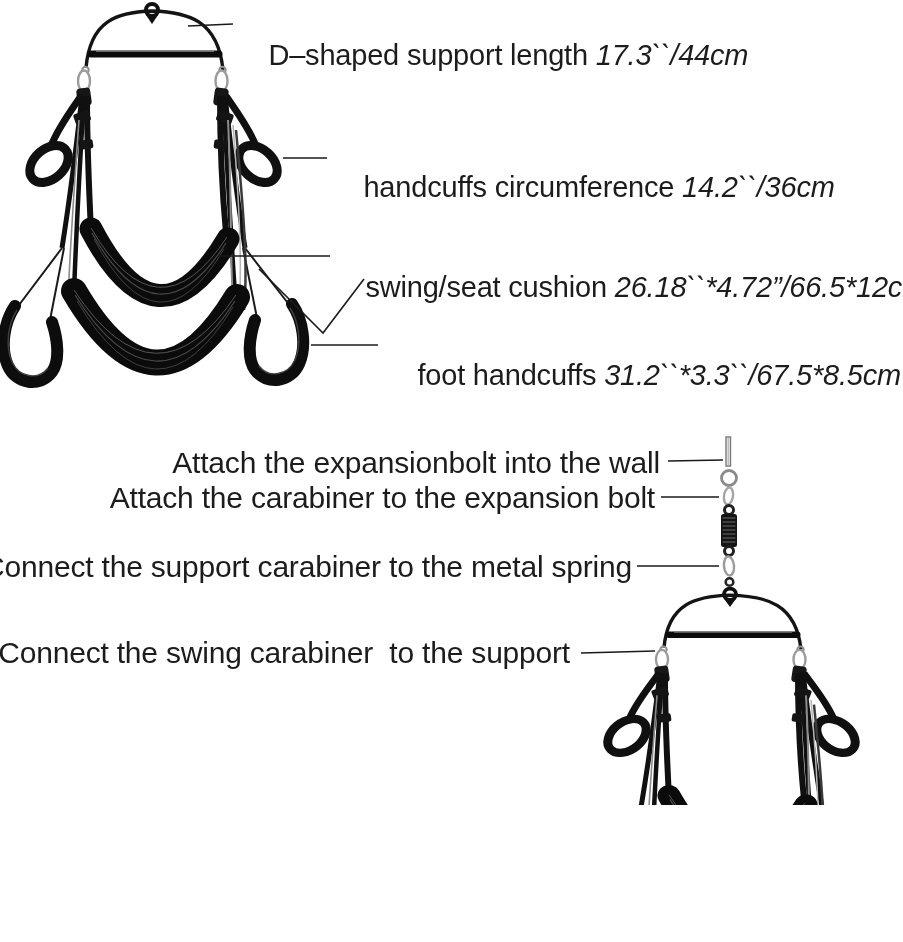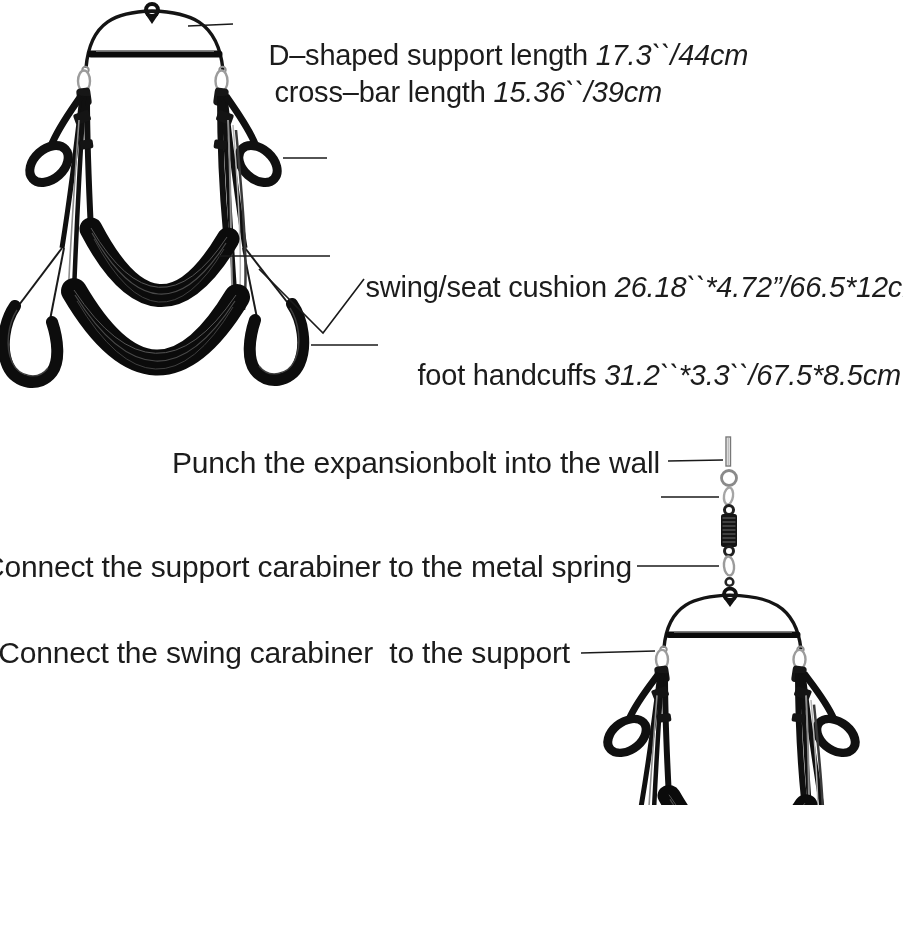--- a/index.html
+++ b/index.html
@@ -119,27 +119,28 @@
       <line x1="668" y1="461" x2="723" y2="460"></line>
       <line x1="661" y1="497" x2="719" y2="497"></line>
       <line x1="637" y1="566" x2="719" y2="566"></line>
       <line x1="581" y1="653" x2="655" y2="651"></line>
     </g>
   </svg>
 
   <div class="dim-label" style="left:237px;top:10px">
     <span>D–shaped support length </span><i>17.3``/44cm</i>
   </div>
-  <div class="dim-label" style="left:243px;top:47px">
-    <span>cross–bar length </span><i>15.36``/39cm</i>
+  <div class="dim-label" style="left:332px;top:142px">
+    <span>handcuffs circumference </span><i>14.2``/36cm</i>
   </div>
   <div class="dim-label" style="left:334px;top:242px">
     <span>swing/seat cushion </span><i>26.18``*4.72”/66.5*12cm</i>
   </div>
   <div class="dim-label" style="left:386px;top:330px">
     <span>foot handcuffs </span><i>31.2``*3.3``/67.5*8.5cm</i>
   </div>
 
-  <div class="instr" style="right:243px;top:447px">Punch the expansionbolt into the wall</div>
+  <div class="instr" style="right:243px;top:447px">Attach the expansionbolt into the wall</div>
+  <div class="instr" style="right:248px;top:482px">Attach the carabiner to the expansion bolt</div>
   <div class="instr" style="right:271px;top:551px">Connect the support carabiner to the metal spring</div>
   <div class="instr" style="right:333px;top:637px">Connect the swing carabiner  to the support</div>
 
 </div>
 
 </body></html>

